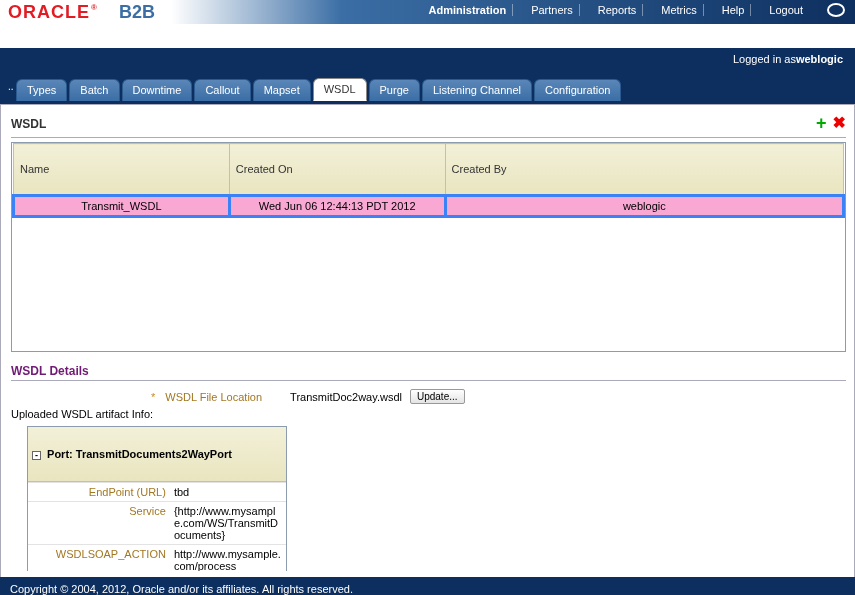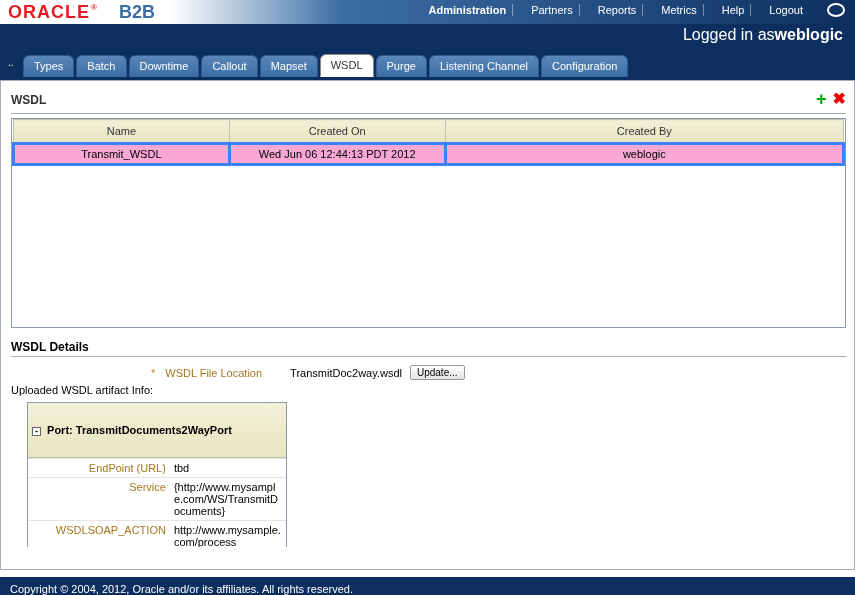--- a/index.html
+++ b/index.html
@@ -9,45 +9,45 @@
 .logo { display: flex; align-items: baseline; gap: 22px; }
 .logo-oracle { color: #e31b23; font-weight: bold; font-size: 18px; letter-spacing: 1px; position: relative; }
 .logo-oracle::after { content: "®"; font-size: 8px; position: relative; top: -8px; left: 1px; }
 .logo-b2b { color: #3b6ea5; font-weight: bold; font-size: 18px; }
 .nav { position: absolute; right: 10px; top: 3px; display: flex; align-items: center; gap: 12px; color: #fff; font-size: 11px; }
 .nav a { color: #fff; text-decoration: none; padding: 0 6px; border-right: 1px solid rgba(255,255,255,0.4); }
 .nav a:last-of-type { border-right: none; }
 .nav a.active { font-weight: bold; }
 .oval { width: 18px; height: 14px; border: 2px solid #fff; border-radius: 50%; margin-left: 6px; }
 
-.userbar { background: #0d2f5f; color: #fff; height: 22px; display: flex; justify-content: flex-end; align-items: center; padding: 8px 12px; font-size: 16px; }
+.userbar { background: #0d2f5f; color: #fff; height: 22px; display: flex; justify-content: flex-end; align-items: center; padding: 8px 12px; font-size: 11px; margin-top: 24px; }
 .userbar b { font-weight: bold; }
 
 .tabs-area { background: #0d2f5f; padding: 8px 8px 0 8px; height: 34px; position: relative; }
-.tabs { display: flex; gap: 2px; align-items: flex-end; margin-left: 15px; }
+.tabs { display: flex; gap: 2px; align-items: flex-end; margin-left: 8px; }
 .tab { background: linear-gradient(to bottom, #5a86b8, #3b6ea5); color: #fff; padding: 4px 10px 5px; border-radius: 6px 6px 0 0; font-size: 11px; cursor: pointer; border: 1px solid #2a5a8f; border-bottom: none; }
 .tab.active { background: #fff; color: #333; border: 1px solid #888; border-bottom: 1px solid #fff; position: relative; z-index: 2; }
 .arrow-ellipsis { color: #fff; position: absolute; left: 8px; top: 11px; font-size: 10px; }
 
 .content-wrap { background: #fff; border: 1px solid #aab; margin: 0 0 0 0; height: 490px; padding: 6px 6px 6px 10px; position: relative; overflow: hidden; }
 .scrollbox { height: 460px; overflow-y: scroll; padding-right: 2px; }
 
 .panel-title { font-size: 12px; font-weight: bold; color: #333; margin: 6px 0 4px; }
 .panel-header { display: flex; justify-content: space-between; align-items: center; border-bottom: 1px solid #aab; padding-bottom: 2px; margin-bottom: 4px; }
 .actions { display: flex; gap: 6px; }
 .plus { color: #0a0; font-size: 18px; font-weight: bold; cursor: pointer; }
 .cross { color: #e00; font-size: 16px; font-weight: bold; cursor: pointer; }
 
 .grid { border: 1px solid #8c9bad; background: #fff; height: 210px; overflow: hidden; }
 .grid table { width: 100%; border-collapse: collapse; table-layout: fixed; }
-.grid th { background: linear-gradient(to bottom, #f2f0d8, #e9e5c0); border: 1px solid #bfc3a8; padding: 5px 6px; font-weight: normal; color: #333; font-size: 11px; text-align: center; }
+.grid th { background: linear-gradient(to bottom, #f2f0d8, #e9e5c0); border: 1px solid #bfc3a8; padding: 19px 6px; font-weight: normal; color: #333; font-size: 11px; text-align: left; }
 .grid td { background:#f9a8d4; border: 3px solid #3b82f6; padding: 3px 6px; font-size: 11px; text-align: center; }
 .grid .body-fill { height: 170px; background: #fff; border: none; }
 
-.details-header { font-size: 12px; font-weight: bold; color: #000000; border-bottom: 1px solid #aab; padding: 2px 0; margin-top: 10px; }
+.details-header { font-size: 12px; font-weight: bold; color: #701a75; border-bottom: 1px solid #aab; padding: 2px 0; margin-top: 10px; }
 
 .form-row { display: flex; align-items: center; gap: 8px; margin: 8px 0 4px 140px; }
 .form-row .req { color: #c88a2a; margin-right: 2px; }
 .form-row label { color: #a37721; font-size: 11px; }
 .form-row .value { color: #000; font-size: 11px; }
 .form-row button { font-size: 10px; padding: 1px 6px; background: linear-gradient(#fefefe,#e4e4e4); border: 1px solid #999; border-radius: 2px; cursor: pointer; }
 
 .sublabel { font-size: 11px; color: #000; margin: 4px 0 6px 0; }
 
 .artifact { border: 1px solid #8c9bad; width: 260px; font-size: 11px; }

